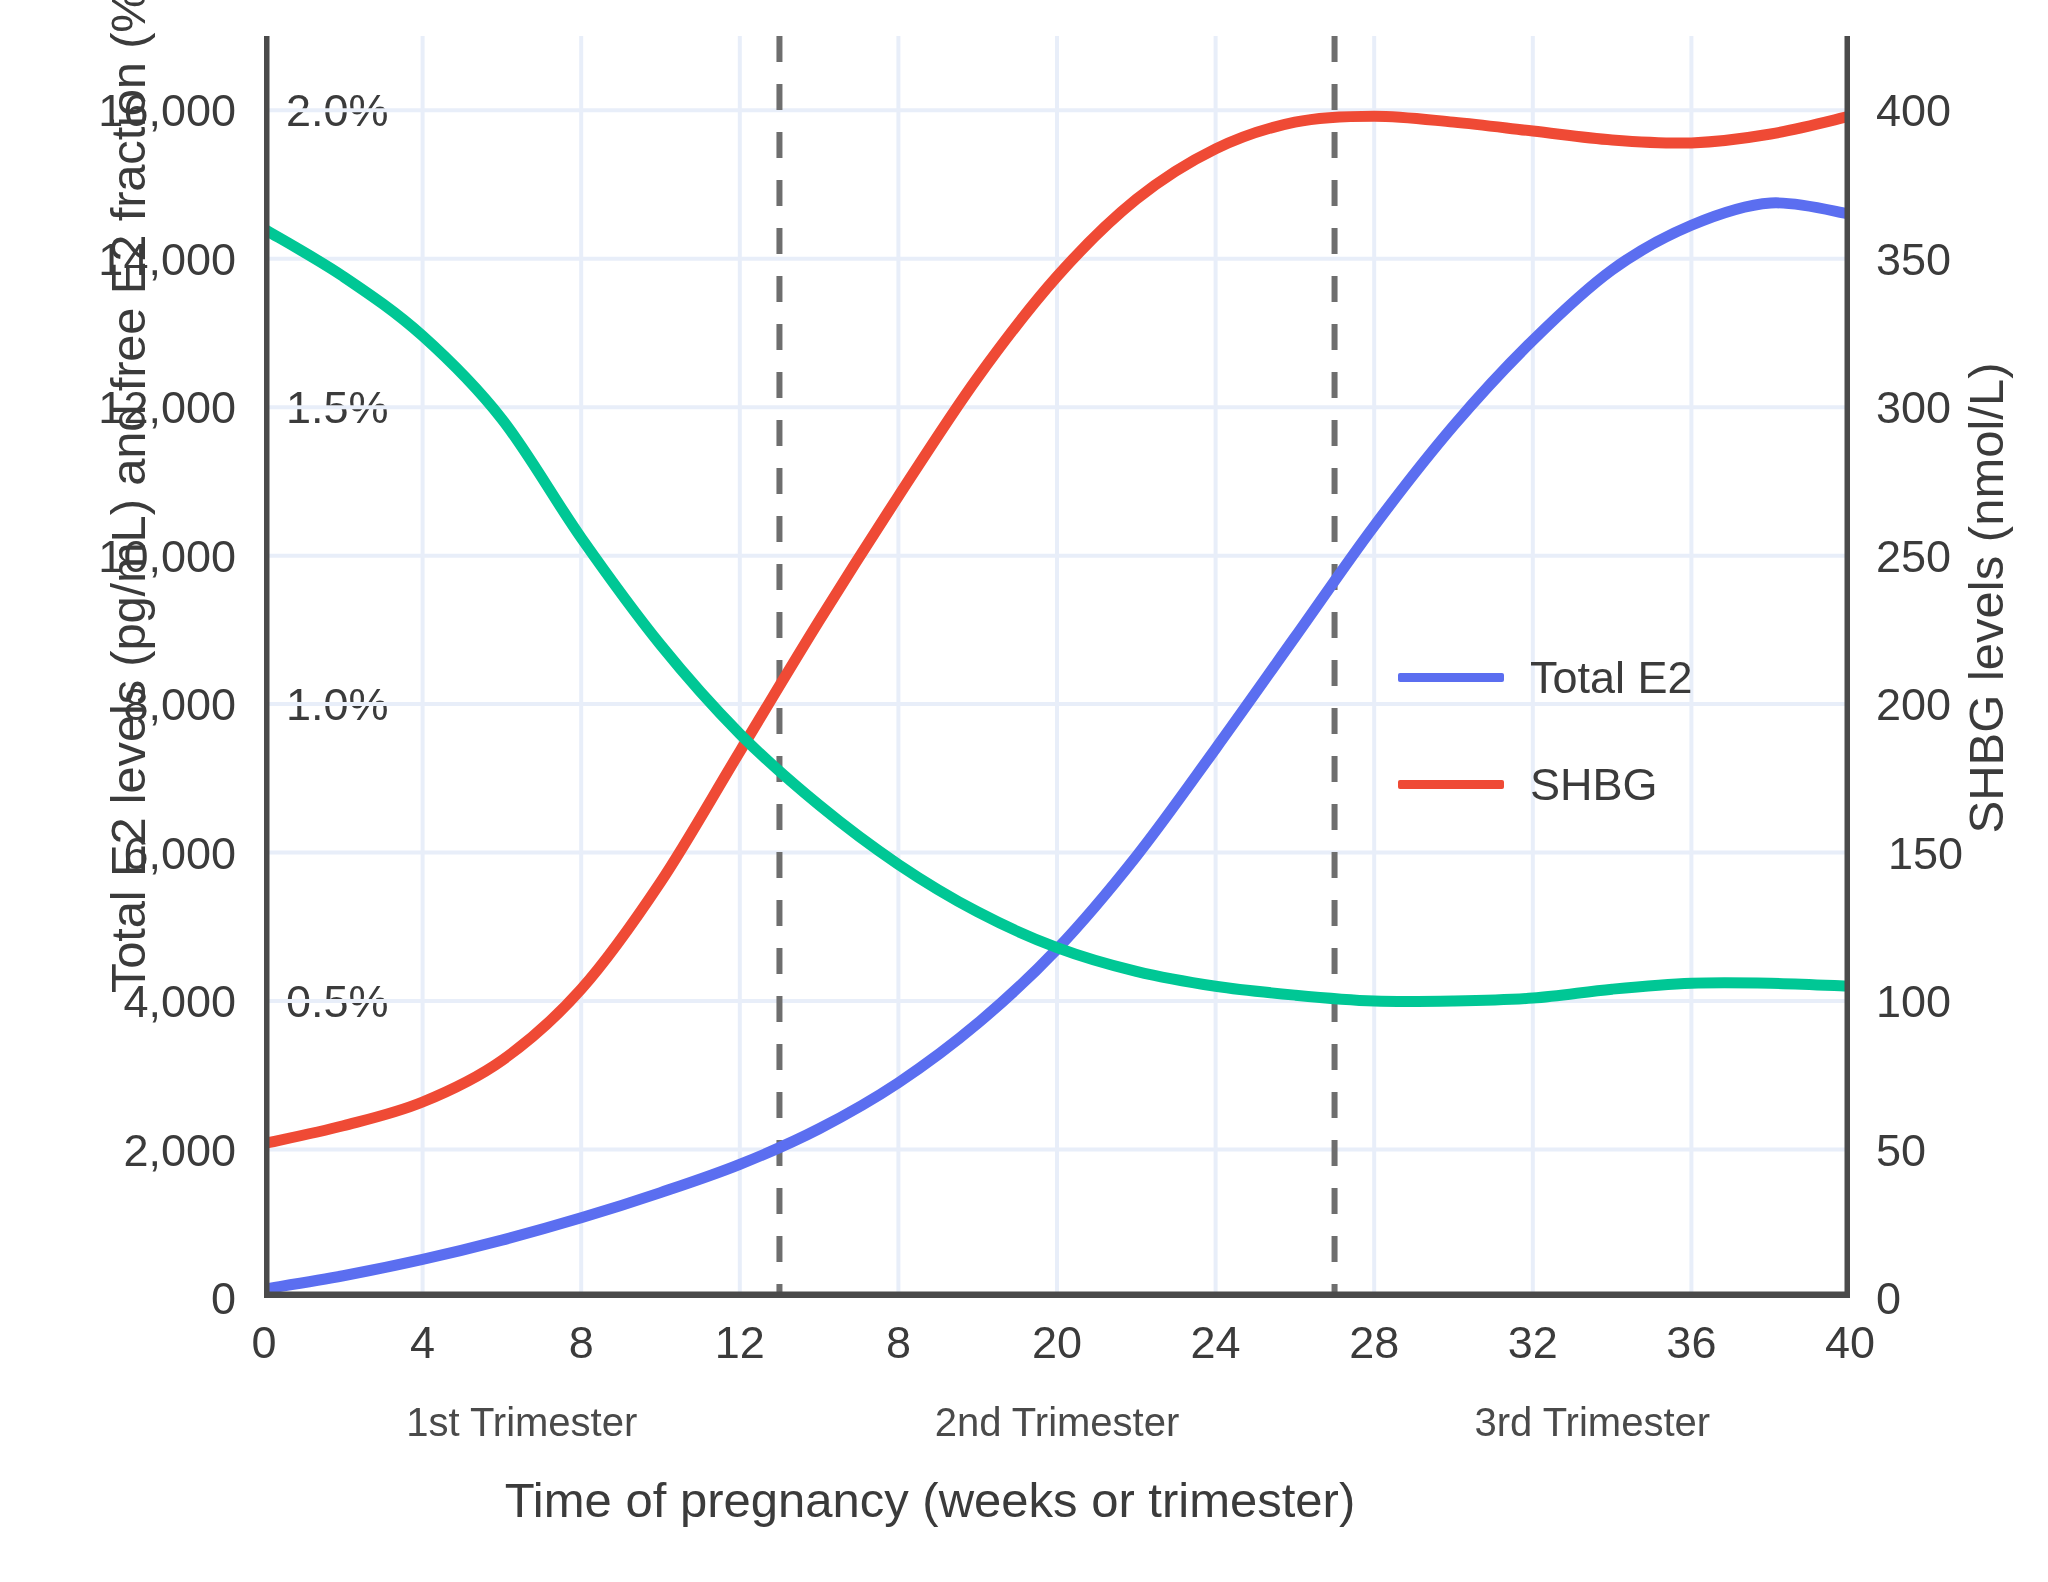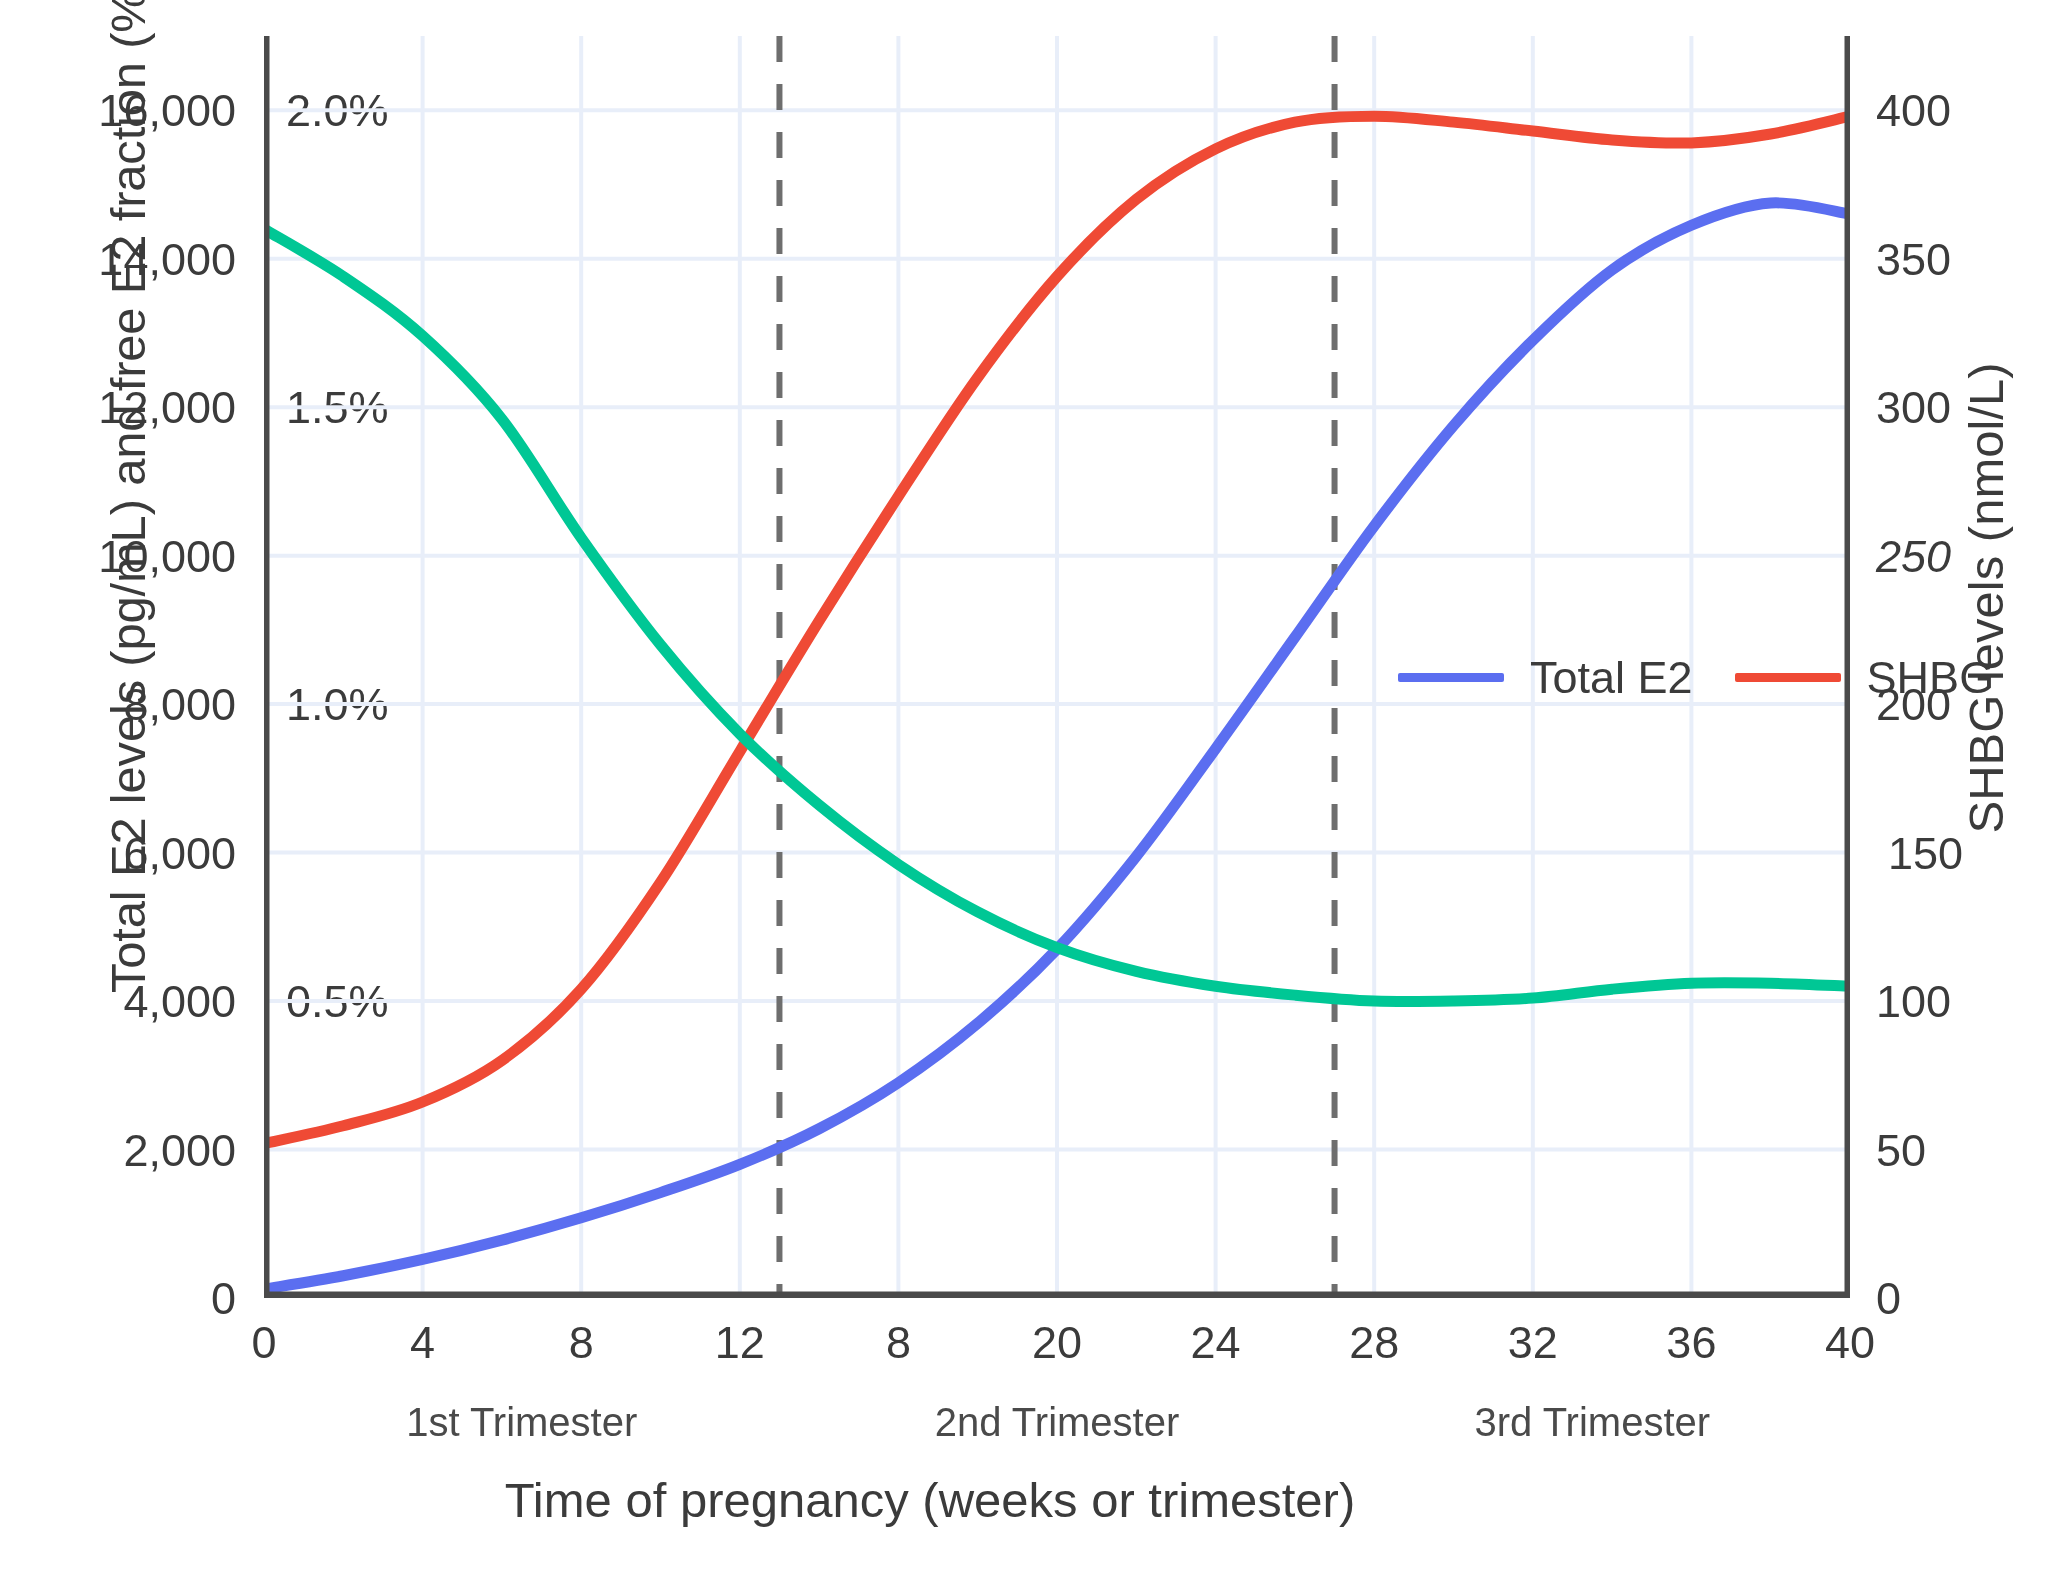--- a/index.html
+++ b/index.html
@@ -71,21 +71,21 @@
     position:absolute;
     font-size:40px; color:#4a4a4a;
     white-space:nowrap;
     transform:translateX(-50%);
   }
 
   
   #legend{
     position:absolute;
     left:1398px; top:655px;
-    display:flex; flex-direction:row; gap:42px;
+    display:flex; flex-direction:column; gap:62px;
   }
   .legend-row{display:flex;align-items:center;gap:26px;}
   .legend-swatch{width:106px;height:9px;border-radius:2px;display:block;}
   .legend-label{font-size:45px;color:#3b3b3b;white-space:nowrap;line-height:1;}
 </style>
 </head>
 <body>
 
 <div id="figure">
 
@@ -99,21 +99,21 @@
       <div class="tick left" style="left: 0px; width: 236px; top: 407.176px;">12,000</div>
       <div class="tick left" style="left: 0px; width: 236px; top: 555.647px;">10,000</div>
       <div class="tick left" style="left: 0px; width: 236px; top: 704.118px;">8,000</div>
       <div class="tick left" style="left: 0px; width: 236px; top: 852.588px;">6,000</div>
       <div class="tick left" style="left: 0px; width: 236px; top: 1001.06px;">4,000</div>
       <div class="tick left" style="left: 0px; width: 236px; top: 1149.53px;">2,000</div>
       <div class="tick left" style="left: 0px; width: 236px; top: 1298px;">0</div>
       <div class="tick right" style="left: 1876px; top: 110.235px;">400</div>
       <div class="tick right" style="left: 1876px; top: 258.706px;">350</div>
       <div class="tick right" style="left: 1876px; top: 407.176px;">300</div>
-      <div class="tick right" style="left: 1876px; top: 555.647px; font-style: italic;">250</div>
+      <div class="tick right" style="left: 1876px; top: 555.647px;">250</div>
       <div class="tick right" style="left: 1876px; top: 704.118px;">200</div>
       <div class="tick right" style="left: 1888px; top: 852.588px;">150</div>
       <div class="tick right" style="left: 1876px; top: 1001.06px;">100</div>
       <div class="tick right" style="left: 1876px; top: 1149.53px;">50</div>
       <div class="tick right" style="left: 1876px; top: 1298px;">0</div>
       <div class="tick bottom" style="left: 264px; top: 1320px;">0</div>
       <div class="tick bottom" style="left: 422.6px; top: 1320px;">4</div>
       <div class="tick bottom" style="left: 581.2px; top: 1320px;">8</div>
       <div class="tick bottom" style="left: 739.8px; top: 1320px;">12</div>
       <div class="tick bottom" style="left: 898.4px; top: 1320px;">8</div>

